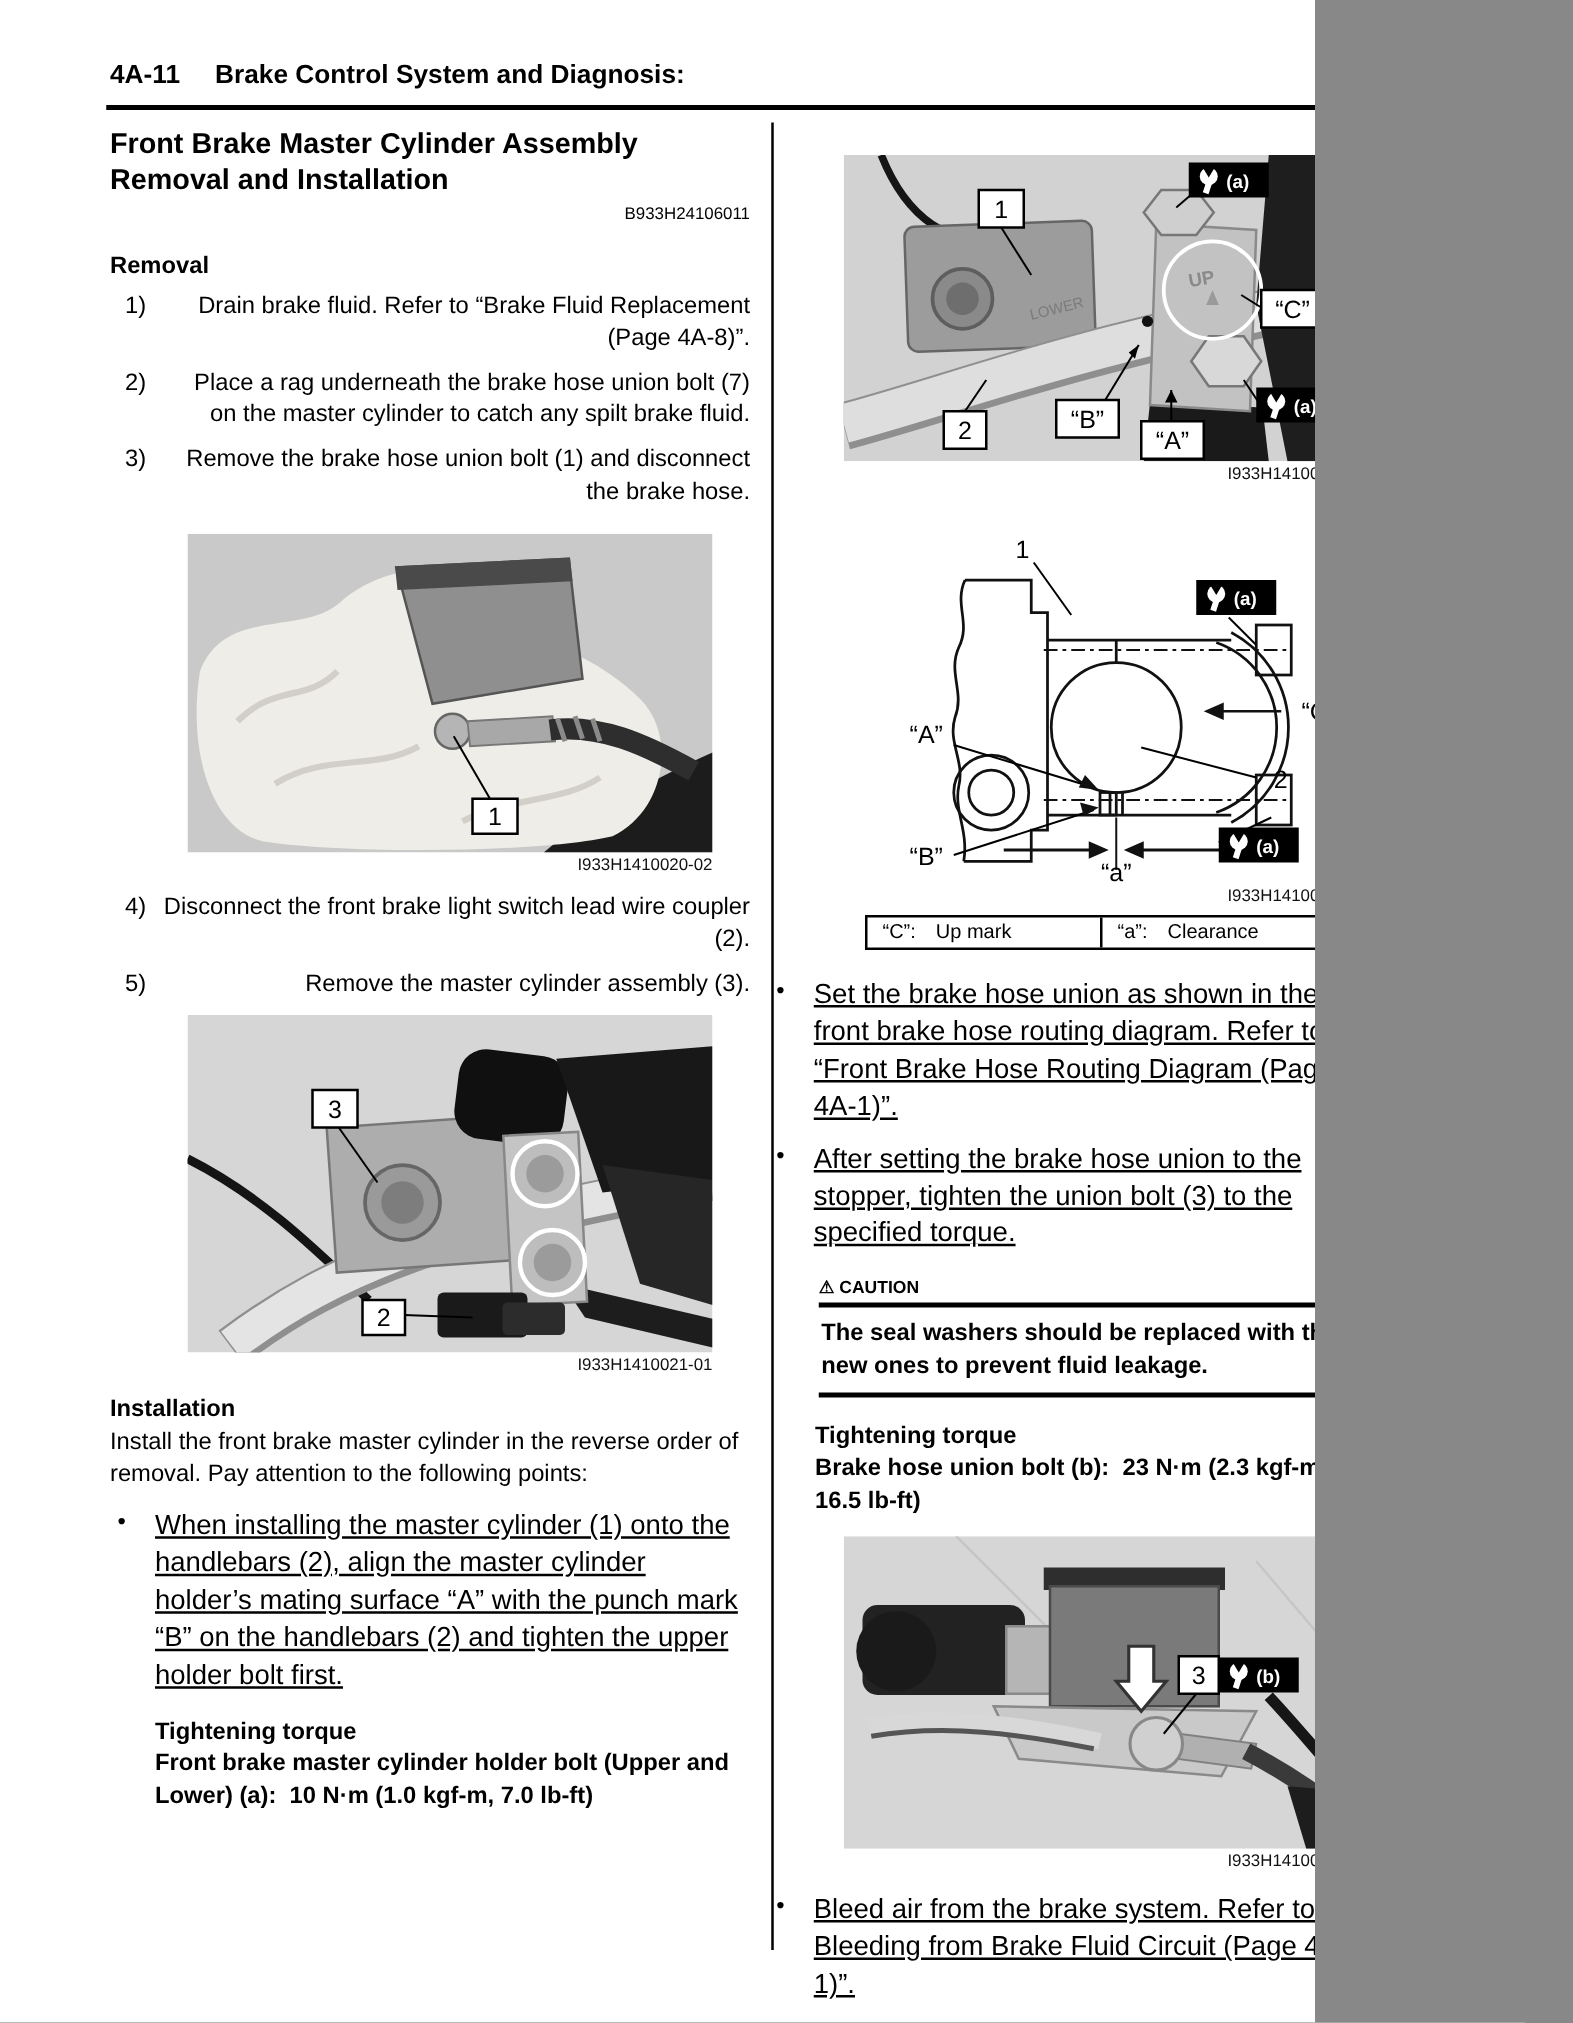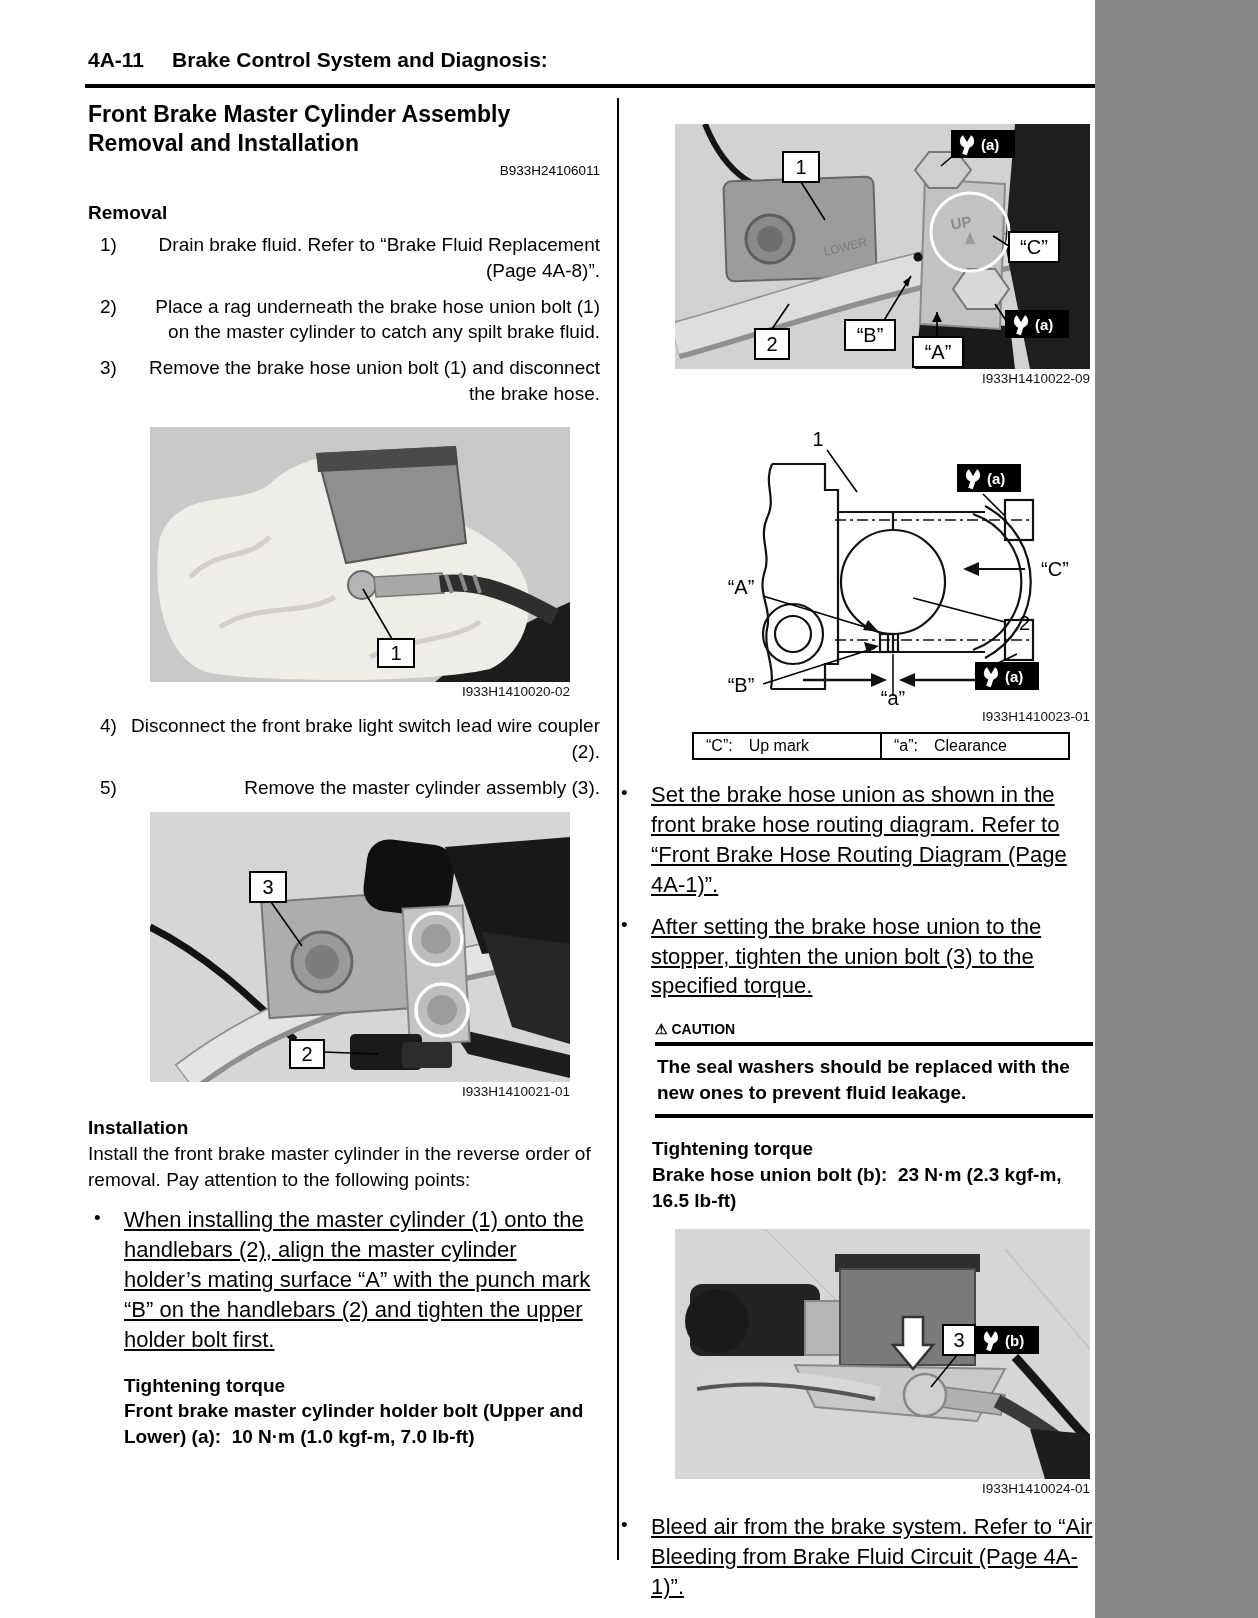--- a/index.html
+++ b/index.html
@@ -1,18 +1,18 @@
 <!DOCTYPE html>
 <html><head>
 <meta charset="utf-8">
 <style>
   html,body{margin:0;padding:0;background:#888;}
   .page{
     position:relative;width:1052px;height:1618px;background:#ffffff;
-    font-family:"Liberation Sans",sans-serif;color:#000;overflow:hidden;padding-left:43px;
+    font-family:"Liberation Sans",sans-serif;color:#000;overflow:hidden;
   }
   
   .hdr{position:absolute;left:88px;top:48px;width:1085px;font-size:21px;font-weight:bold;}
   .hdr .sec{margin-right:28px;}
   .hdr-rule{position:absolute;left:85px;top:84px;width:1088px;height:4px;background:#000;}
   .col-divider{position:absolute;left:617px;top:98px;width:2px;height:1462px;background:#000;}
   
   .colL{position:absolute;left:88px;top:100px;width:512px;}
   .colR{position:absolute;left:615px;top:110px;width:478px;}
   
@@ -68,21 +68,21 @@
 
     <h3 class="sect">Removal</h3>
 
     <div class="steps">
       <div class="step">
         <span class="step-num">1)</span>
         <span class="step-txt">Drain brake fluid. Refer to “Brake Fluid Replacement (Page 4A-8)”.</span>
       </div>
       <div class="step">
         <span class="step-num">2)</span>
-        <span class="step-txt">Place a rag underneath the brake hose union bolt (1) on the master cylinder to catch any spilt brake fluid.</span>
+        <span class="step-txt">Place a rag underneath the brake hose union bolt (7) on the master cylinder to catch any spilt brake fluid.</span>
       </div>
       <div class="step">
         <span class="step-num">3)</span>
         <span class="step-txt">Remove the brake hose union bolt (1) and disconnect the brake hose.</span>
       </div>
     </div>
 
     <div class="fig figL">
       <svg width="420" height="255" viewBox="0 0 420 255">
         <rect width="420" height="255" fill="#c9c9c9"></rect>

